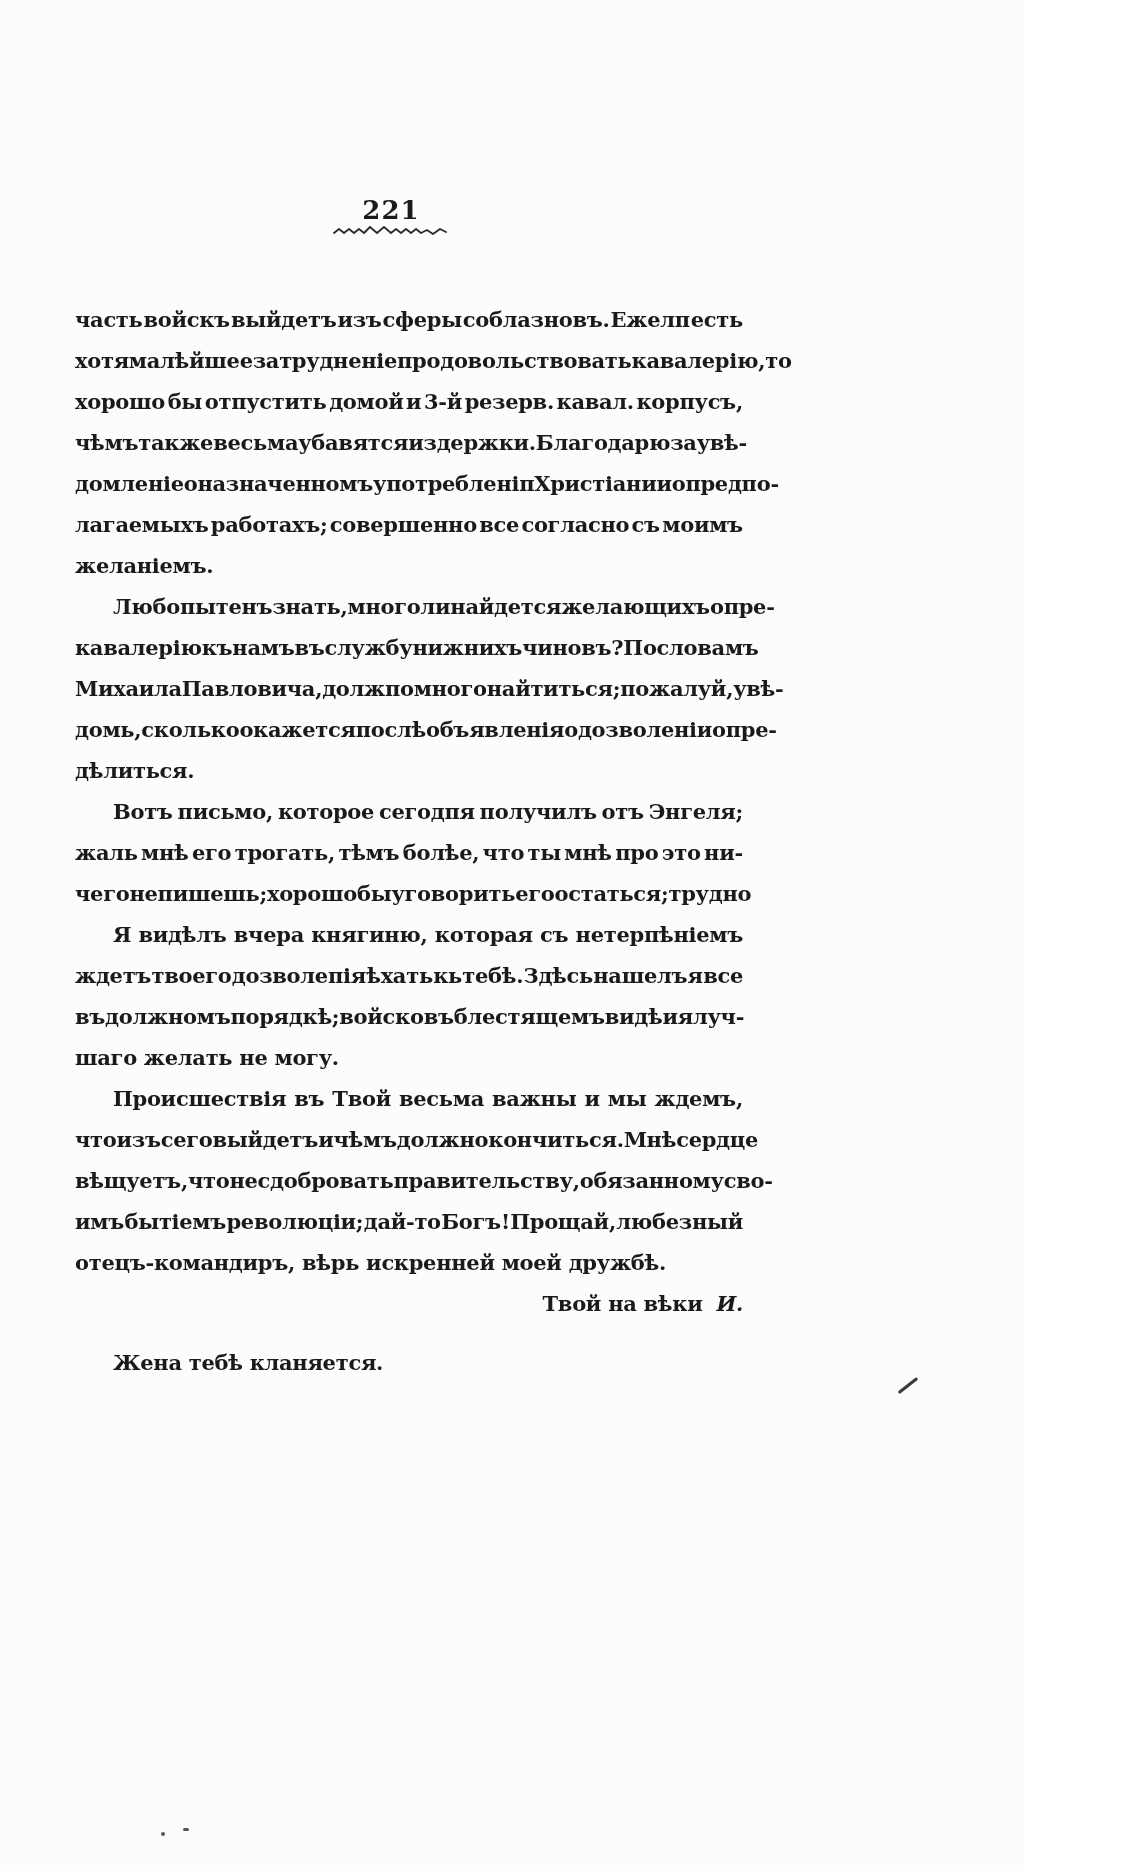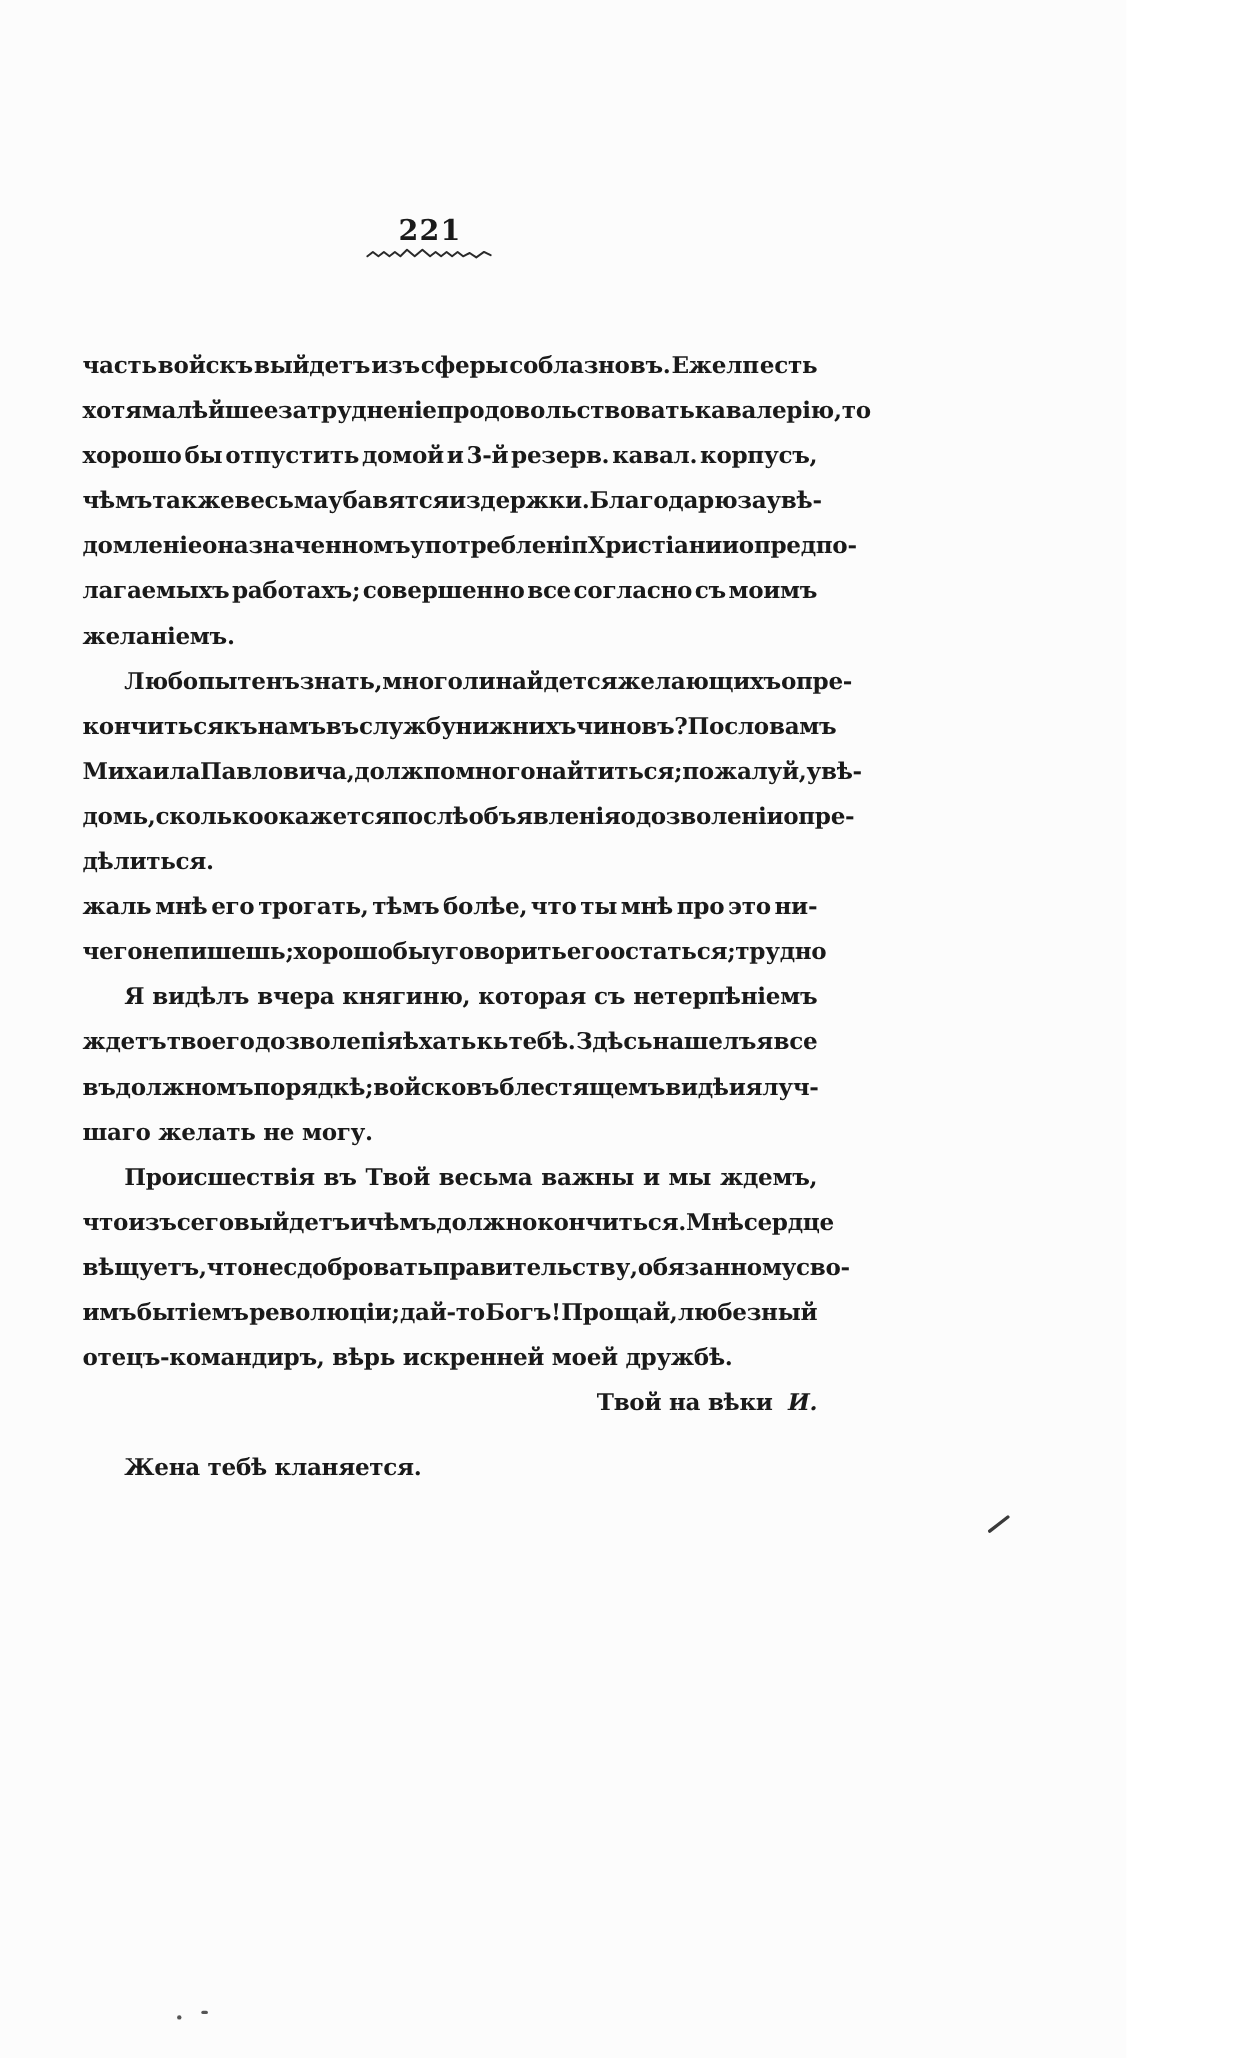--- a/index.html
+++ b/index.html
@@ -15,21 +15,21 @@
   .pagenum-block{
     position:absolute;left:75px;top:196px;width:668px;
     text-align:center;transform:translateX(-18px);
   }
   .pagenum{
     font-size:26px;font-weight:700;letter-spacing:1px;line-height:28px;
   }
   .squiggle{display:block;margin:1px auto 0 auto;}
   
   .textcol{
-    position:absolute;left:75px;top:311px;width:668px;
+    position:absolute;left:75px;top:299px;width:668px;
     font-size:21px;font-weight:700;letter-spacing:-0.3px;
   }
   .line{height:41px;line-height:41px;white-space:nowrap;}
   .line.just{display:flex;justify-content:space-between;}
   .line.indent{padding-left:38px;}
   .line.sig{text-align:right;}
   .line.post{padding-left:38px;margin-top:18px;}
   .sig-initial{font-style:italic;padding-left:14px;}
   
   .pen-mark{
@@ -124,21 +124,21 @@
           <div class="line just indent">
             <span>Любопытенъ</span>
             <span>знать,</span>
             <span>много</span>
             <span>ли</span>
             <span>найдется</span>
             <span>желающихъ</span>
             <span>опре-</span>
           </div>
           <div class="line just">
-            <span>кончиться</span>
+            <span>кавалерію</span>
             <span>къ</span>
             <span>намъ</span>
             <span>въ</span>
             <span>службу</span>
             <span>нижнихъ</span>
             <span>чиновъ?</span>
             <span>По</span>
             <span>словамъ</span>
           </div>
           <div class="line just">
@@ -156,20 +156,29 @@
             <span>окажется</span>
             <span>послѣ</span>
             <span>объявленія</span>
             <span>о</span>
             <span>дозволеніи</span>
             <span>опре-</span>
           </div>
           <div class="line last">дѣлиться.</div>
         </div>
         <div>
+          <div class="line just indent">
+            <span>Вотъ</span>
+            <span>письмо,</span>
+            <span>которое</span>
+            <span>сегодпя</span>
+            <span>получилъ</span>
+            <span>отъ</span>
+            <span>Энгеля;</span>
+          </div>
           <div class="line just">
             <span>жаль</span>
             <span>мнѣ</span>
             <span>его</span>
             <span>трогать,</span>
             <span>тѣмъ</span>
             <span>болѣе,</span>
             <span>что</span>
             <span>ты</span>
             <span>мнѣ</span>

